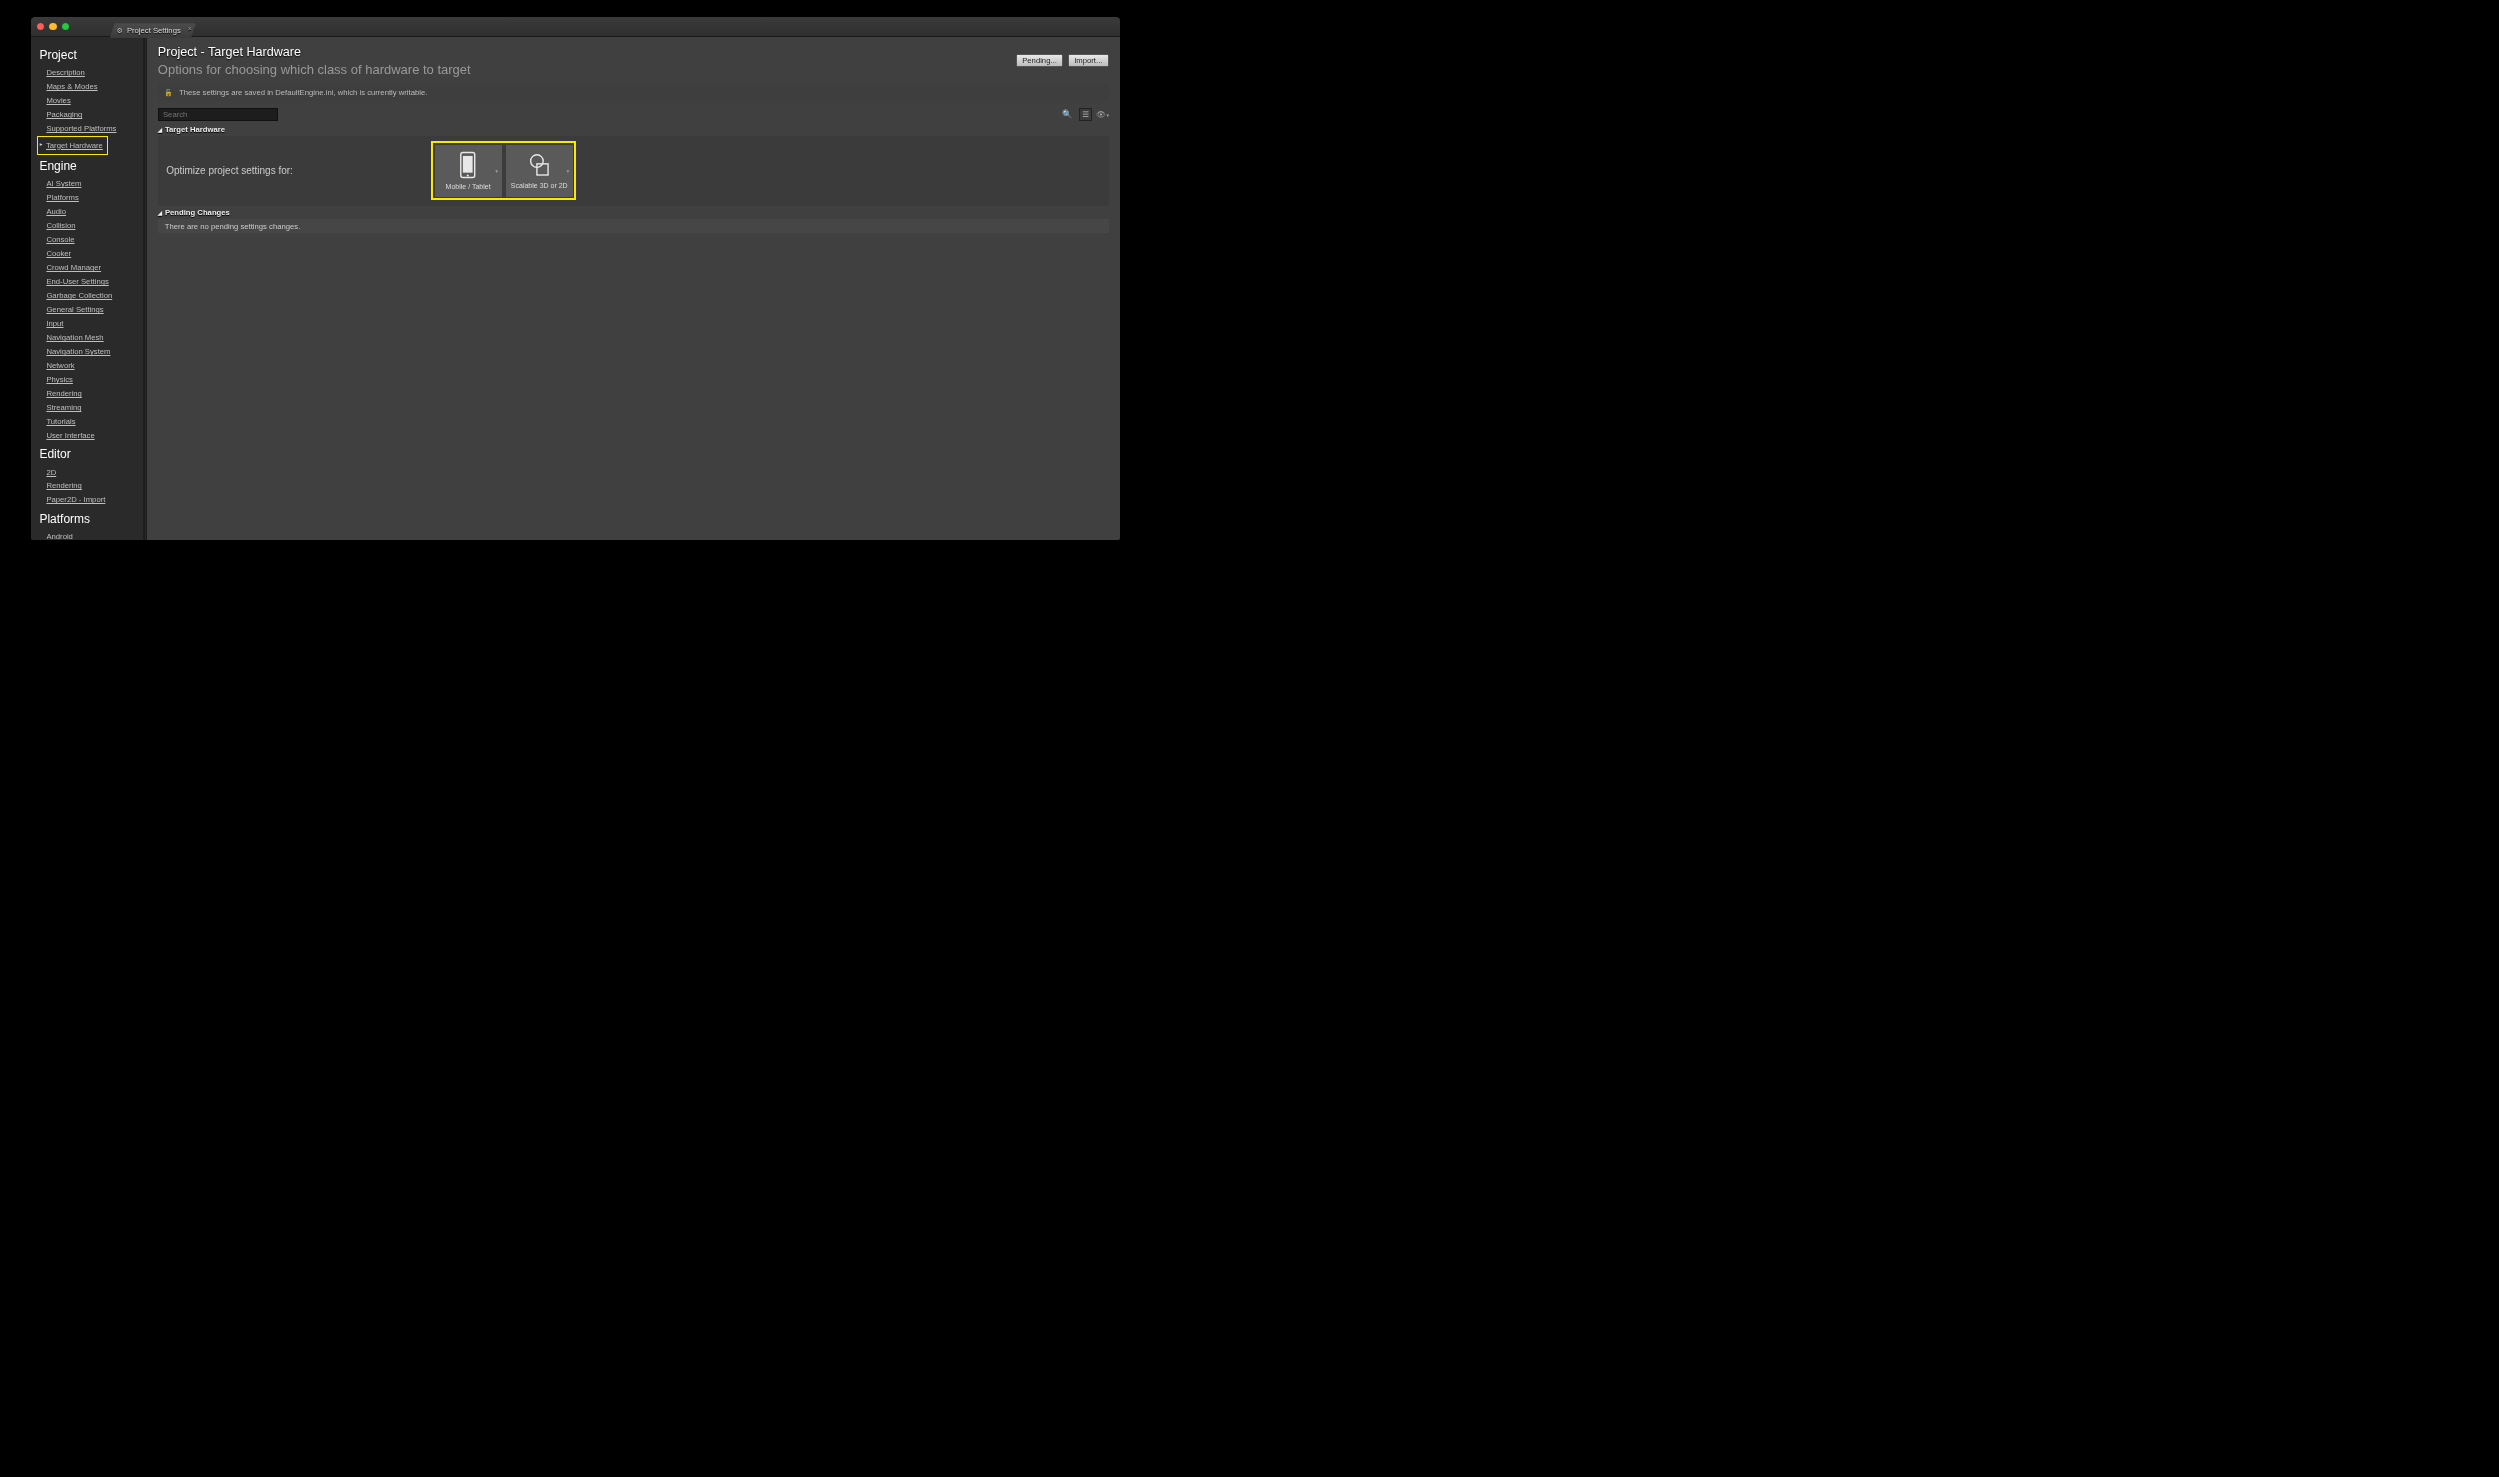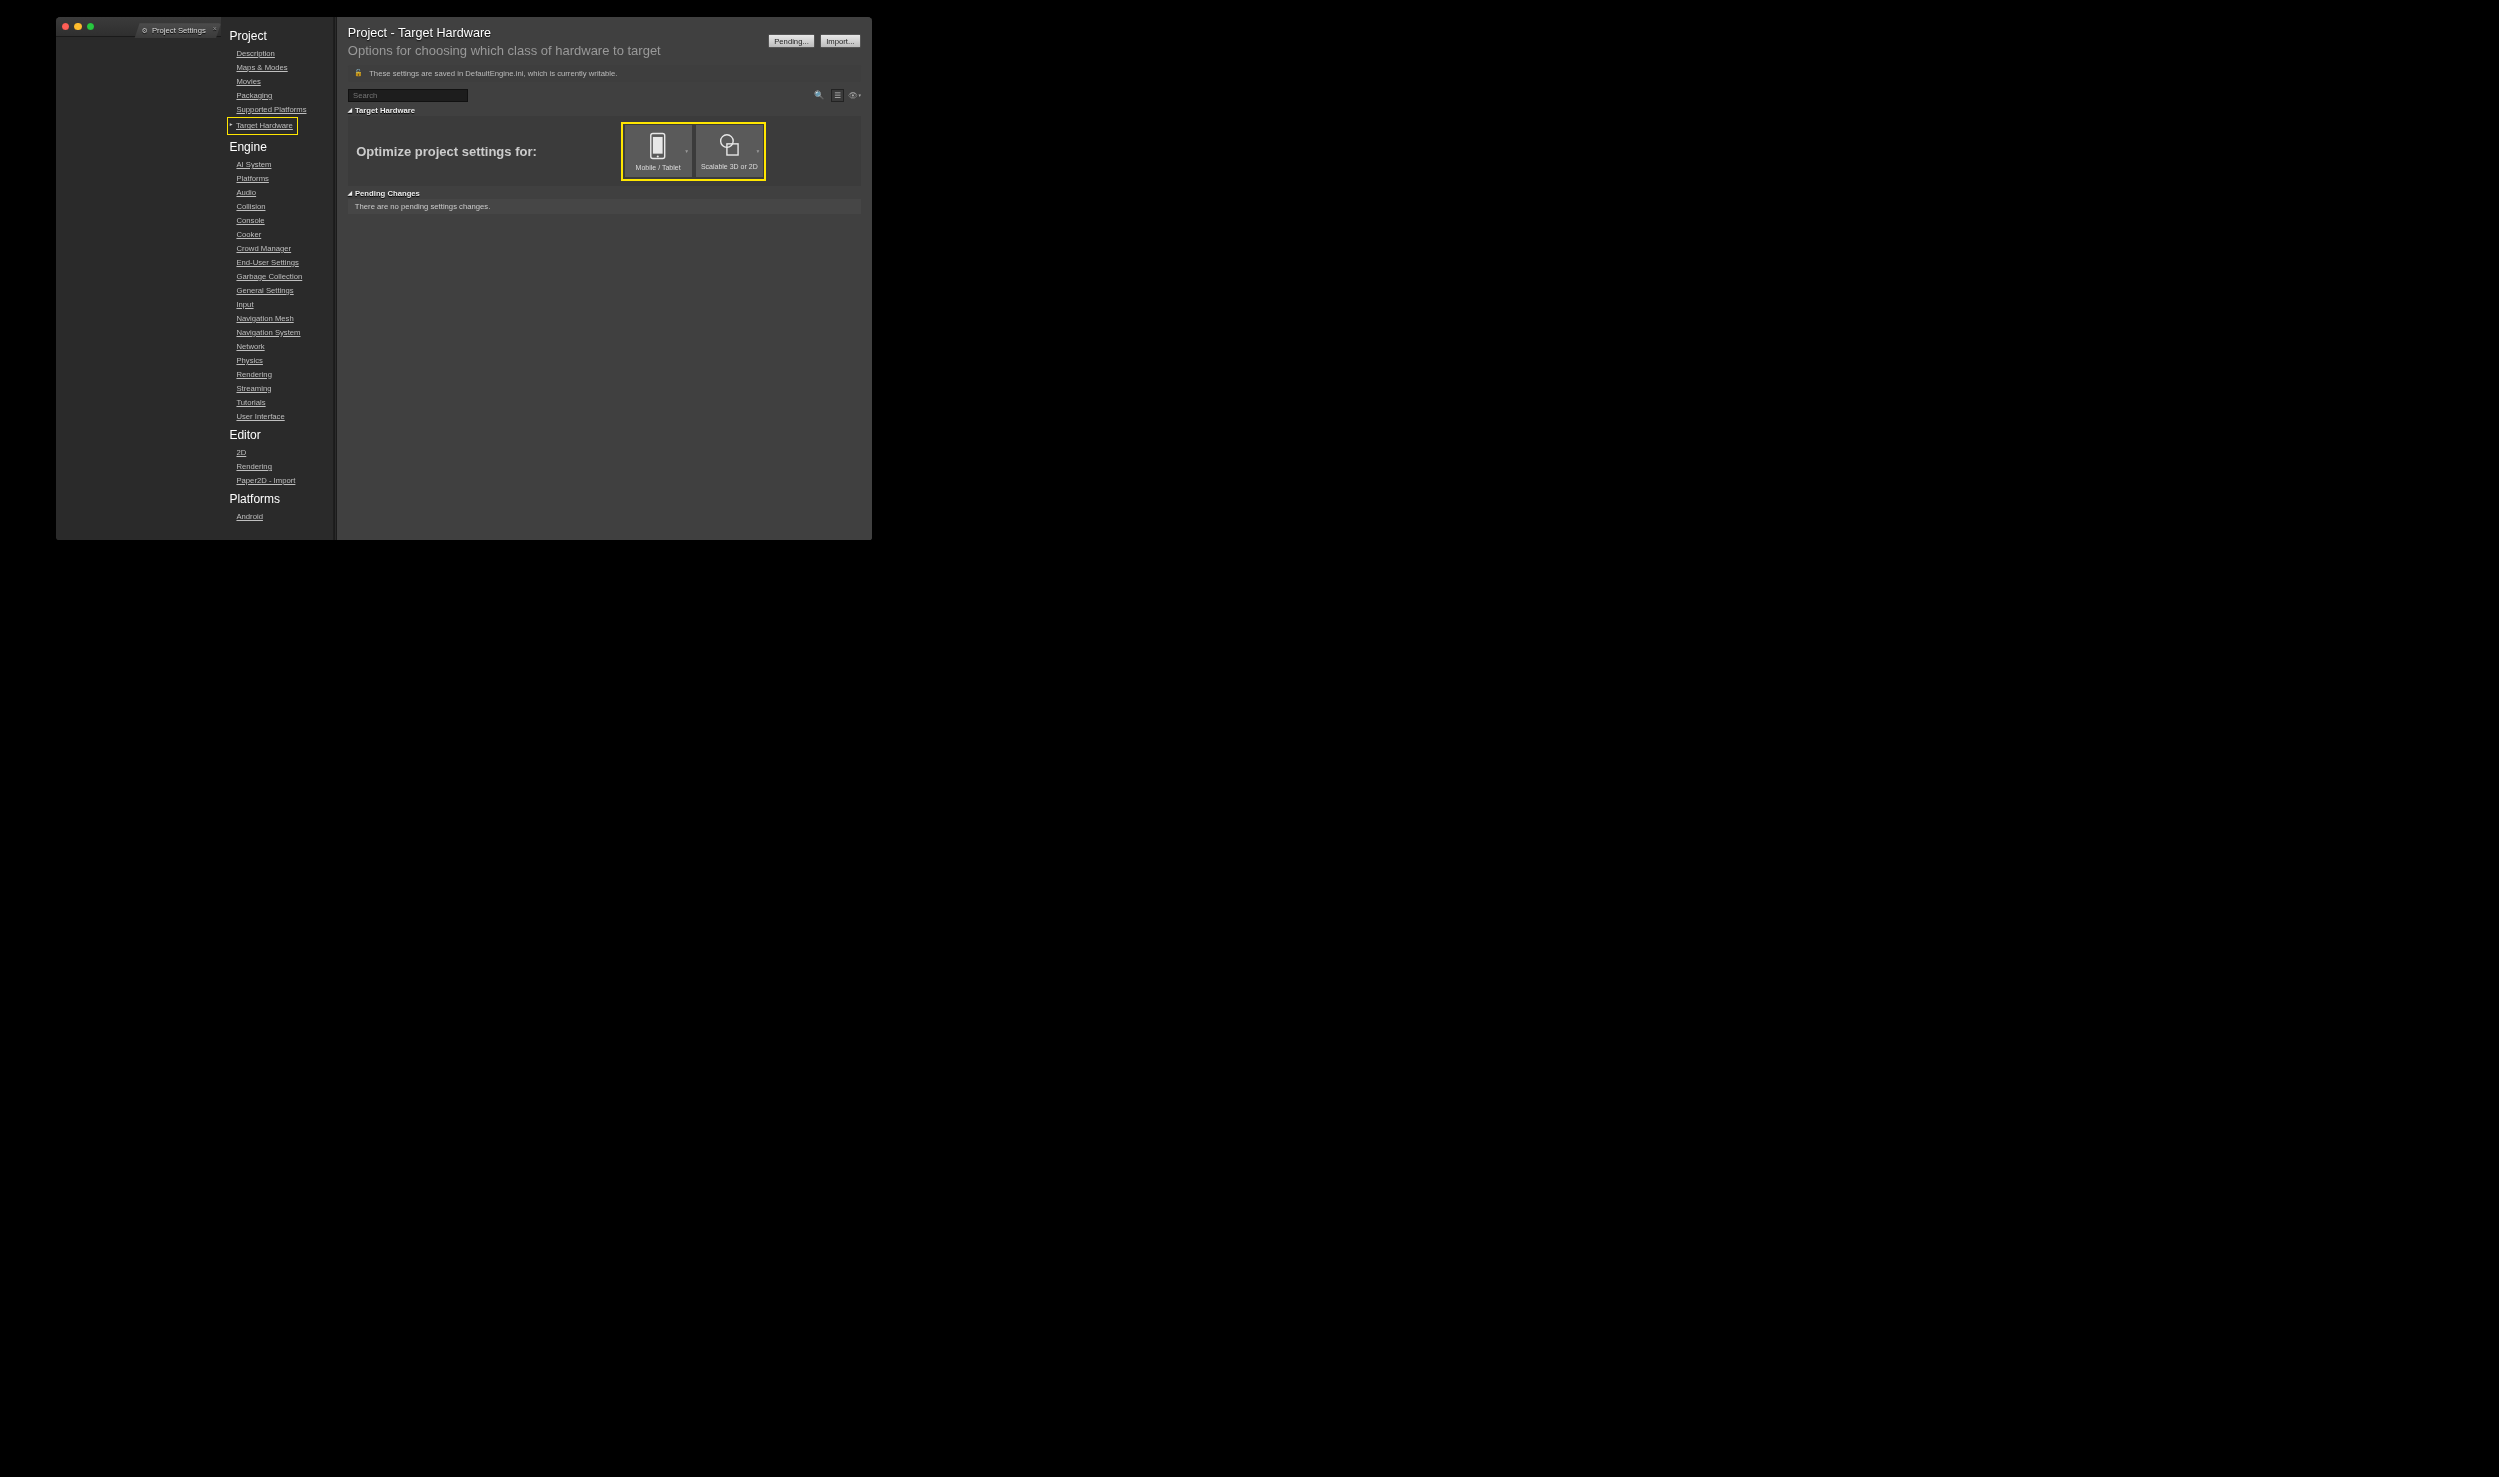--- a/index.html
+++ b/index.html
@@ -1,28 +1,27 @@
 <!DOCTYPE html>
 <html><head>
 <meta charset="utf-8">
 <style>
   * { box-sizing: border-box; margin: 0; padding: 0; }
   html, body { width: 100%; height: 100%; background: #000; font-family: "Segoe UI", Arial, sans-serif; font-size: 8.4px; color: #ccc; }
   
   .window {
     position: absolute;
     left: 31px; top: 17.4px;
-    width: 816px; height: 523px;
+    width: 1089px; height: 523px;
     background: #2a2a2a;
     border-radius: 4.2px 4.2px 2.8px 2.8px;
     box-shadow: 0 5.6px 21px rgba(0,0,0,0.9);
     overflow: hidden;
     display: flex;
-    flex-direction: row;
-    margin-left: 25px;
+    flex-direction: column;
   }
   .titlebar {
     height: 19.5px;
     background: linear-gradient(#3b3b3b, #2f2f2f);
     display: flex; align-items: center;
     padding-left: 5.6px;
     border-bottom: 0.7px solid #1a1a1a;
   }
   .traffic { display:flex; gap:4.9px; margin-right: 11px; }
   .dot { width:7.7px; height:7.7px; border-radius:50%; box-shadow: inset 0 0 0.7px rgba(0,0,0,0.4); }
@@ -156,21 +155,21 @@
   }
   .sechead .tri { font-size:5.6px; }
   
   .propgrid {
     background:#3b3b3b;
     min-height: 60px;
     display:flex; align-items:center;
     padding: 5.6px 8.4px;
     position: relative;
   }
-  .proplabel { color:#ccc; font-size:13px; flex: 0 0 265px; font-weight: bold; }
+  .proplabel { color:#ccc; font-size:10px; flex: 0 0 265px; }
   .pickers {
     display:flex; gap:4.2px;
     border: 2.1px solid #ffe600;
     padding: 1.4px;
   }
   .picker {
     background:#5a5a5a;
     width: 67px; height: 52px;
     display:flex; flex-direction:column; align-items:center; justify-content:center;
     position:relative;

